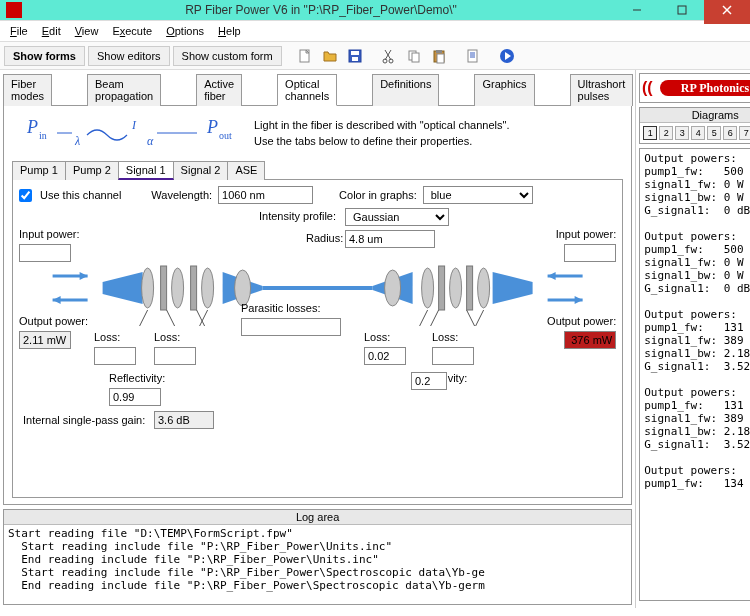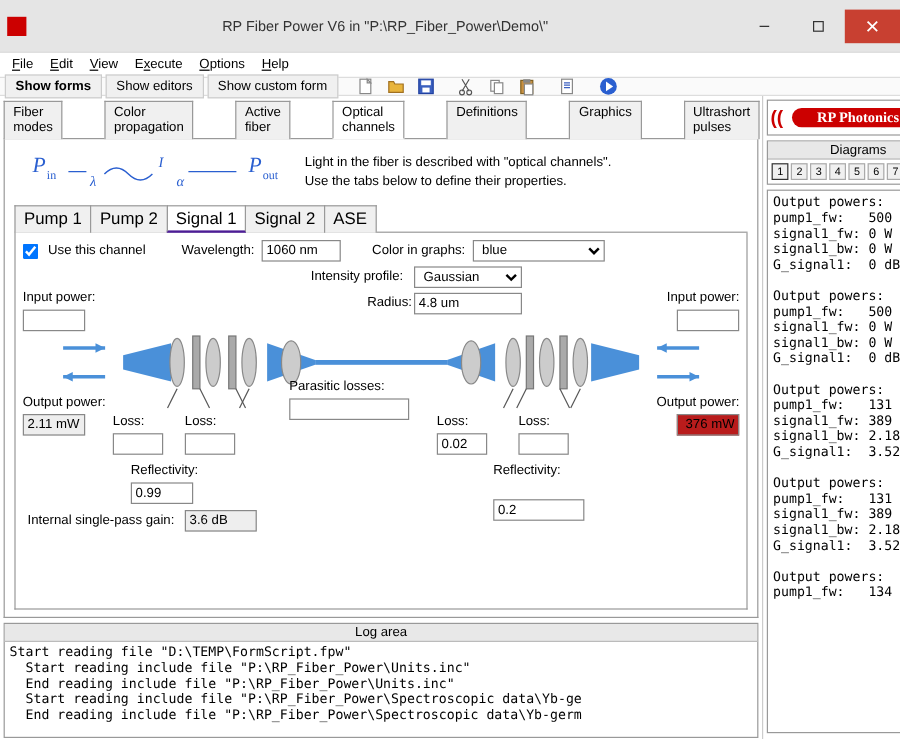--- a/index.html
+++ b/index.html
@@ -1,32 +1,32 @@
 <!DOCTYPE html>
 <html><head>
 <meta charset="utf-8">
 <style>
 * { box-sizing: border-box; margin: 0; padding: 0; }
 body { font-family: "Segoe UI", Tahoma, sans-serif; font-size: 11px; background: #fff; width: 750px; height: 616px; overflow: hidden; }
 
 
-.titlebar { height: 44px; background: #e5e5e5; border-bottom: 1px solid #ddd; display: flex; align-items: center; }
+.titlebar { height: 21px; background: #5eead4; border-bottom: 1px solid #ddd; display: flex; align-items: center; }
 .titlebar .app-icon { width: 16px; height: 16px; margin: 0 6px; background: #c00; }
 .titlebar .title { flex: 1; text-align: center; color: #333; font-size: 12px; }
 .titlebar .wbtn { width: 45px; height: 28px; display: flex; align-items: center; justify-content: center; color: #333; }
 .titlebar .close { background: #c84031; color: #fff; width: 46px; }
 .titlebar .close svg { stroke: #fff; }
 
 
 .menubar { height: 20px; display: flex; align-items: center; padding: 0 4px; gap: 2px; }
 .menubar span { padding: 2px 6px; }
 .menubar span u { text-decoration: underline; }
 
 
-.toolbar { height: 16px; border-top: 1px solid #ddd; border-bottom: 1px solid #ddd; display: flex; align-items: center; padding: 2px 4px; gap: 3px; background: #fafafa; }
+.toolbar { height: 29px; border-top: 1px solid #ddd; border-bottom: 1px solid #ddd; display: flex; align-items: center; padding: 2px 4px; gap: 3px; background: #fafafa; }
 .toolbar .tbtn { border: 1px solid #ccc; background: #f0f0f0; padding: 3px 8px; font-size: 11px; }
 .toolbar .tbtn.bold { font-weight: bold; }
 .toolbar .sep { width: 6px; }
 .toolbar .iconbtn { width: 22px; height: 22px; border: 1px solid transparent; display: flex; align-items: center; justify-content: center; }
 
 
 .main { display: flex; height: calc(616px - 30px - 20px - 28px); }
 .left { flex: 1; display: flex; flex-direction: column; padding: 3px; }
 .right { width: 166px; border-left: 1px solid #ccc; padding: 3px; display: flex; flex-direction: column; }
 
@@ -36,21 +36,21 @@
 .tab.active { background: #fff; border-bottom: 1px solid #fff; z-index: 2; }
 
 
 .panel { flex: 1; border: 1px solid #999; border-top: none; padding: 6px 8px; display: flex; flex-direction: column; overflow: hidden; }
 .desc-row { display: flex; align-items: center; gap: 12px; margin-bottom: 4px; }
 .formula { width: 230px; height: 42px; display:flex; align-items:center; justify-content:center; }
 .desc-text { font-size: 11px; line-height: 1.5; }
 
 
 .subtabs { display: flex; border-bottom: 1px solid #999; margin-top: 2px; }
-.subtab { border: 1px solid #999; border-bottom: none; padding: 2px 7px; background: #f0f0f0; margin-right: -1px; font-size: 14px; position: relative; top: 1px; }
+.subtab { border: 1px solid #999; border-bottom: none; padding: 2px 7px; background: #f0f0f0; margin-right: -1px; font-size: 11px; position: relative; top: 1px; }
 .subtab.active { background: #fff; border-bottom: 2px solid #4c1d95; z-index: 2; }
 
 .subpanel { flex: 1; border: 1px solid #999; border-top: none; padding: 6px; position: relative; }
 
 
 .frow { display: flex; align-items: center; gap: 6px; margin-bottom: 6px; }
 .frow label { font-size: 11px; }
 input[type=text], select { border: 1px solid #888; font-size: 11px; padding: 1px 3px; height: 18px; background: #fff; font-family: inherit; }
 input[type=checkbox] { margin: 0 2px 0 0; vertical-align: middle; }
 
@@ -174,21 +174,21 @@
         <path d="M6 4 L12 8 L6 12 Z" fill="#fff"></path>
       </svg>
     </div>
 </div>
 
 <div class="main">
   <div class="left">
 
     <div class="tabs">
       <div class="tab">Fiber modes</div>
-      <div class="tab">Color propagation</div>
+      <div class="tab">Beam propagation</div>
       <div class="tab">Active fiber</div>
       <div class="tab active">Optical channels</div>
       <div class="tab">Definitions</div>
       <div class="tab">Graphics</div>
       <div class="tab">Ultrashort pulses</div>
     </div>
 
     <div class="panel">
       <div class="desc-row">
         <div class="formula">
@@ -218,30 +218,30 @@
         <div class="subtab">Signal 2</div>
         <div class="subtab">ASE</div>
       </div>
 
       <div class="subpanel">
         <div class="frow">
           <input type="checkbox" checked="" style="">
           <label>Use this channel</label>
           <span style="width:18px"></span>
           <label>Wavelength:</label>
-          <input type="text" style="width: 66px;" value="1060 nm">
+          <input type="text" style="width: 95px;" value="1060 nm">
           <span style="width:14px"></span>
           <label>Color in graphs:</label>
           <select style="width:110px"><option>blue</option></select>
         </div>
 
         <div class="diagram-area">
 
           <span class="lbl" style="left:240px;top:0">Intensity profile:</span>
-          <select style="position:absolute;left:326px;top:-2px;width:90px"><option>Gaussian</option></select>
+          <select style="position:absolute;left:326px;top:-2px;width:104px"><option>Gaussian</option></select>
           <span class="lbl" style="left:287px;top:22px">Radius:</span>
           <input type="text" style="left: 326px; top: 20px; width: 90px;" value="4.8 um">
 
           <span class="lbl" style="left:0;top:18px">Input power:</span>
           <input type="text" style="left: 0px; top: 34px; width: 52px;" value="">
           <span class="lbl" style="right:0;top:18px">Input power:</span>
           <input type="text" style="right: 0px; top: 34px; width: 52px;" value="">
 
           <svg class="diagram-svg" viewBox="0 0 540 72">
 
@@ -298,21 +298,21 @@
           <span class="lbl" style="left:135px;top:121px">Loss:</span>
           <input type="text" style="left: 135px; top: 137px; width: 42px;" value="">
           <span class="lbl" style="left:345px;top:121px">Loss:</span>
           <input type="text" style="left: 345px; top: 137px; width: 42px;" value="0.02">
           <span class="lbl" style="left:413px;top:121px">Loss:</span>
           <input type="text" style="left: 413px; top: 137px; width: 42px;" value="">
 
           <span class="lbl" style="left:90px;top:162px">Reflectivity:</span>
           <input type="text" style="left: 90px; top: 178px; width: 52px;" value="0.99">
           <span class="lbl" style="left:392px;top:162px">Reflectivity:</span>
-          <input type="text" style="left: 392px; top: 192px; width: 76px;" value="0.2">
+          <input type="text" style="left: 392px; top: 162px; width: 36px;" value="0.2">
 
           <span class="lbl" style="left:4px;top:204px">Internal single-pass gain:</span>
           <input type="text" style="left: 135px; top: 201px; width: 60px; background: rgb(238, 238, 238);" readonly="" value="3.6 dB">
         </div>
       </div>
     </div>
 
     <div class="logwrap">
       <div class="loghdr">Log area</div>
       <div class="logtext">Start reading file "D:\TEMP\FormScript.fpw"

